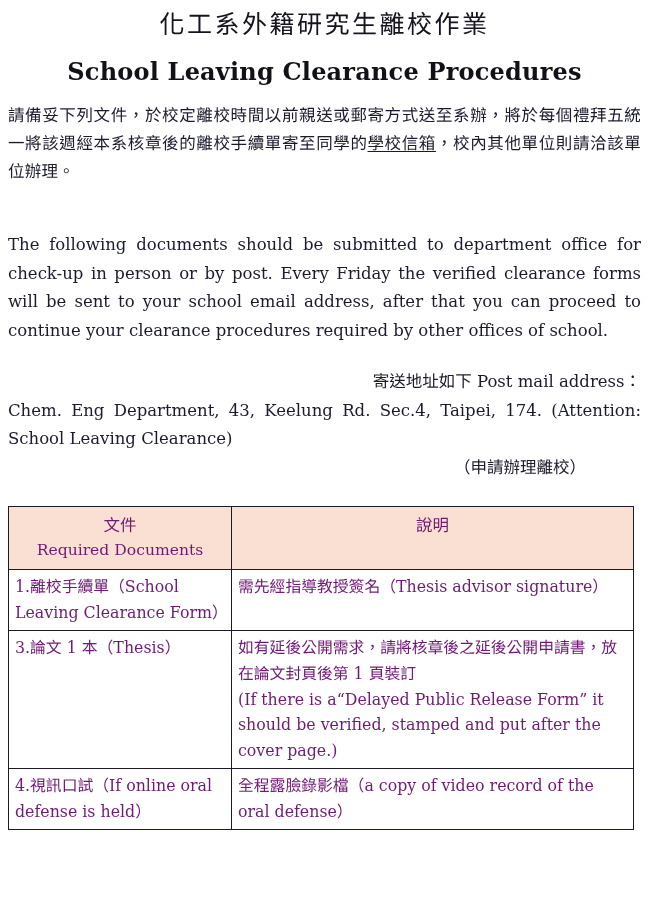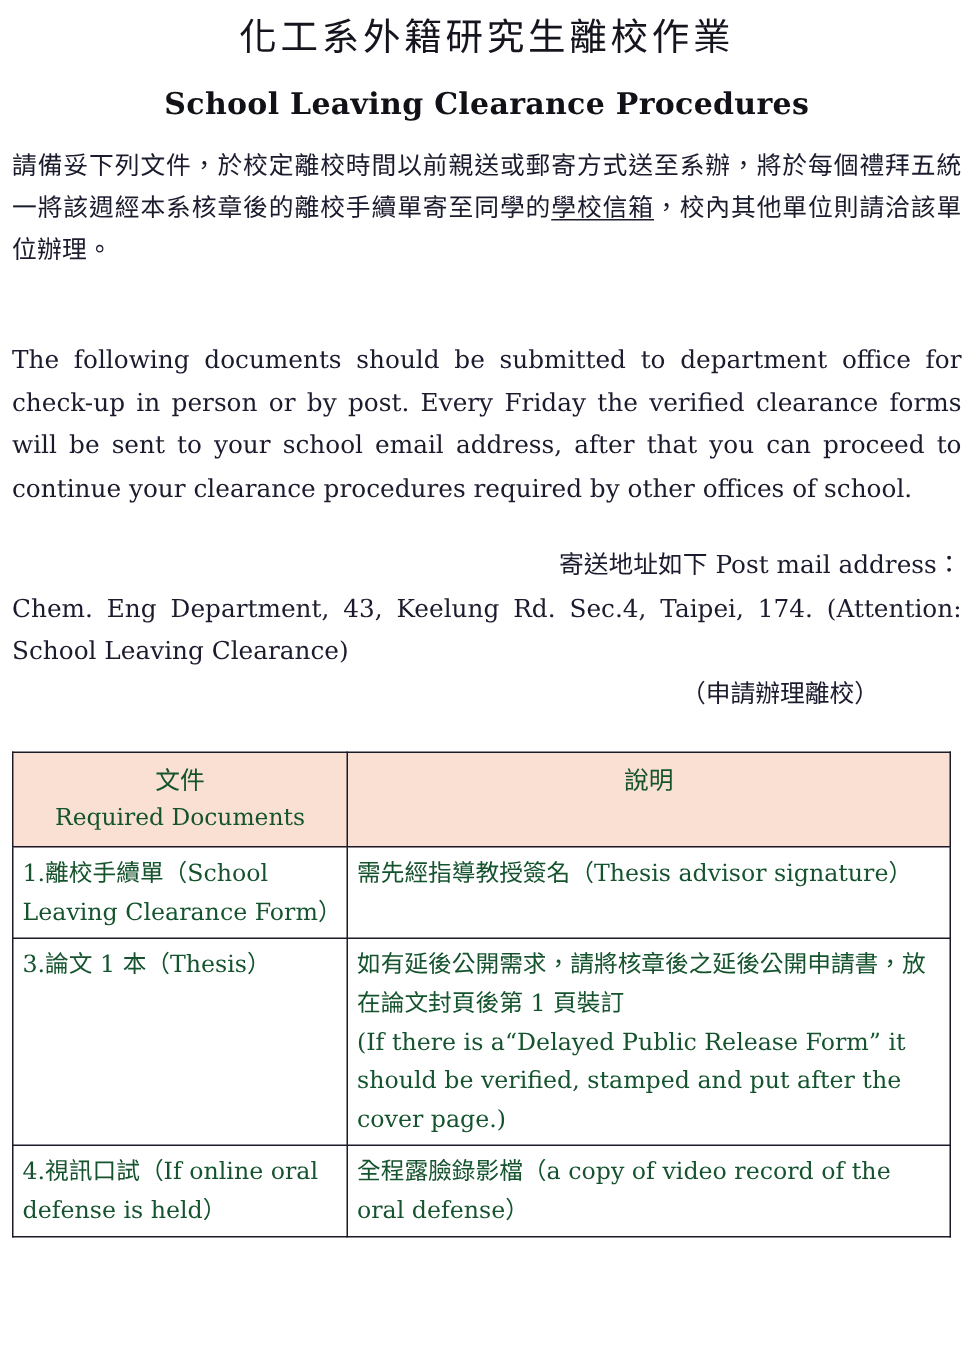--- a/index.html
+++ b/index.html
@@ -29,21 +29,21 @@
     text-align: center;
     font-size: 25px;
     line-height: 1.18;
     letter-spacing: 2.5px;
     font-weight: 500;
     margin: 10px 0 0 0;
     color: #15151f;
   }
   .title-en {
     text-align: center;
-    font-size: 20px;
+    font-size: 24px;
     font-weight: bold;
     letter-spacing: 0.2px;
     margin: 17px 0 0 0;
     color: #111118;
   }
 
   
   .para-cn {
     font-size: 16.5px;
     line-height: 1.72;
@@ -93,21 +93,21 @@
     table-layout: fixed;
   }
   table.doc-table td,
   table.doc-table th {
     border: 1.4px solid #1a1a28;
     vertical-align: top;
     padding: 4px 6px 5px 6px;
     font-size: 15.8px;
     line-height: 1.62;
     font-weight: normal;
-    color: #14532d;
+    color: #701a75;
   }
   table.doc-table th {
     text-align: center;
     padding-top: 6px;
     padding-bottom: 7px;
   }
   col.col-doc { width: 223px; }
   col.col-desc { width: 402px; }
   .hdr-cell {
     background: #fae0d3;

